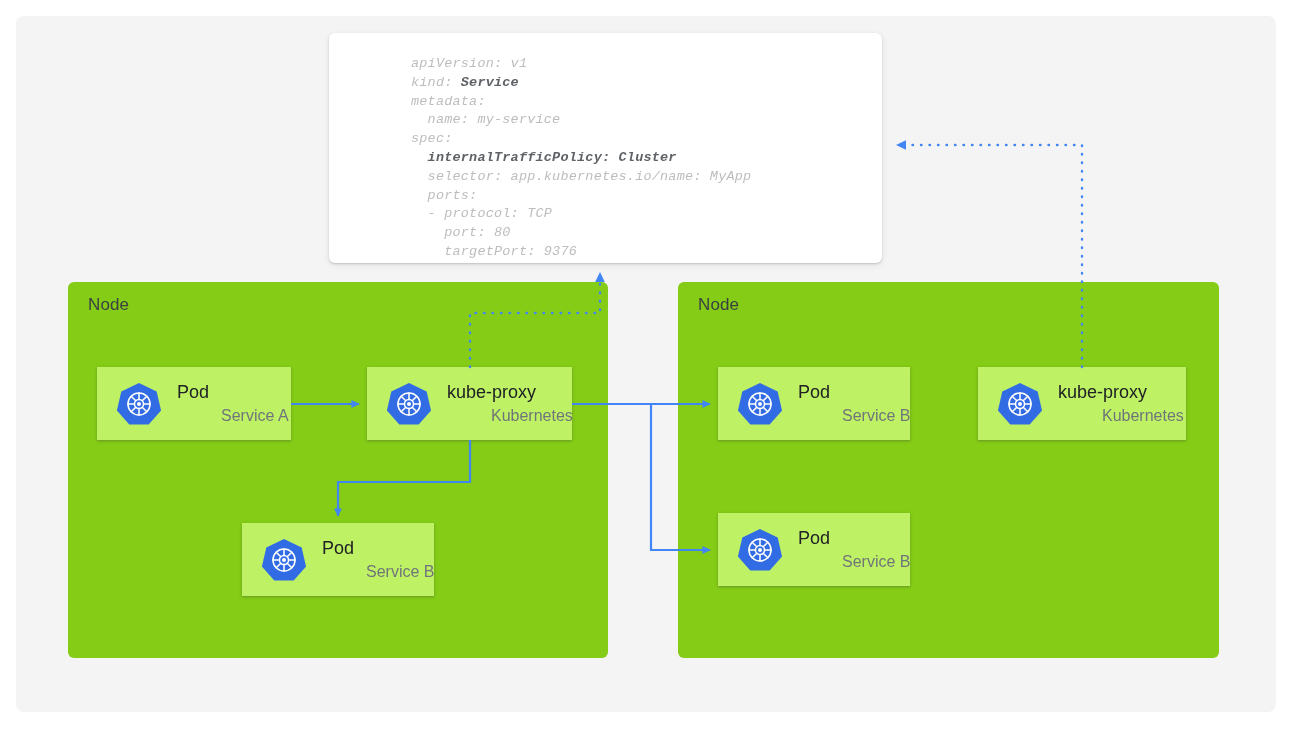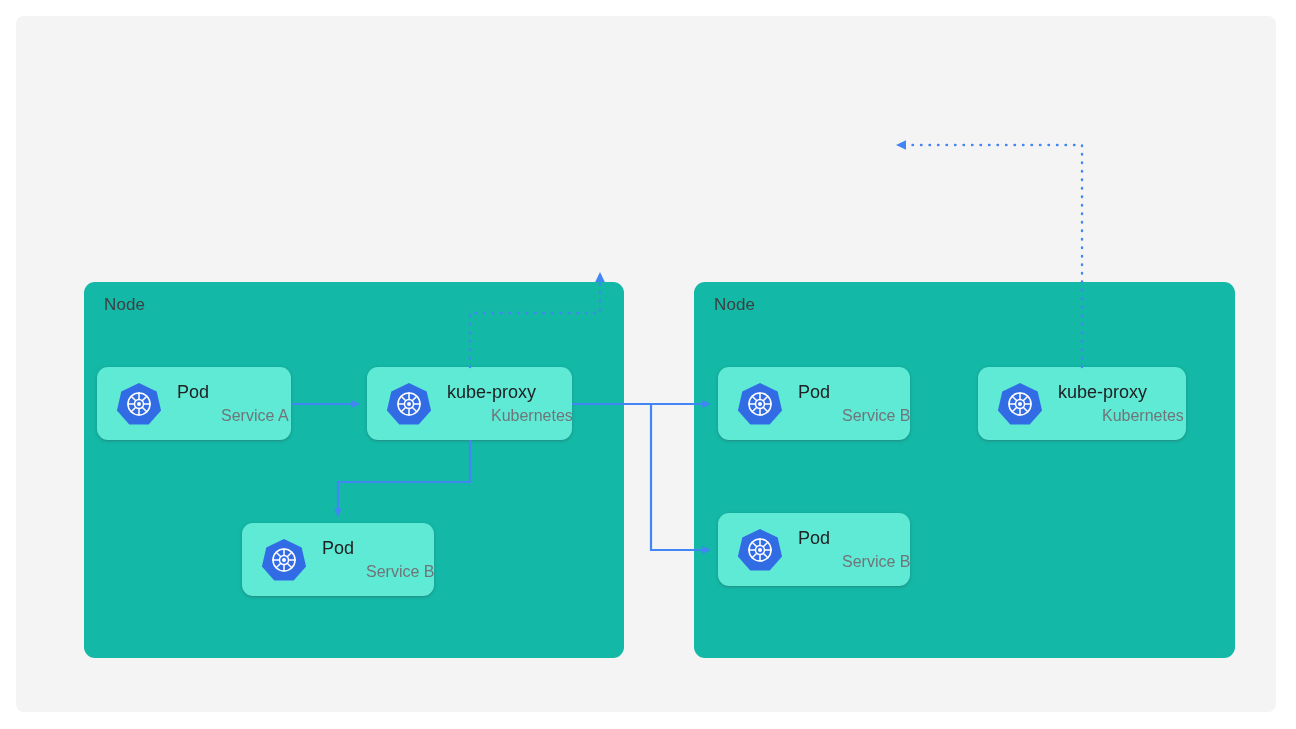--- a/index.html
+++ b/index.html
@@ -22,40 +22,39 @@
     left: 16px;
     top: 16px;
     width: 1260px;
     height: 696px;
     background: #f4f4f4;
     border-radius: 8px;
   }
   
   .node-box {
     position: absolute;
-    background: #14b8a6;
-    border-radius: 11px;
-    margin-left: 16px;
+    background: #84cc16;
+    border-radius: 6px;
   }
   #node-left  { left: 68px;  top: 282px; width: 540px; height: 376px; }
   #node-right { left: 678px; top: 282px; width: 541px; height: 376px; }
   .node-label {
     position: absolute;
     left: 20px;
     top: 13px;
     font-size: 17px;
     color: #3c4043;
     letter-spacing: .1px;
     white-space: nowrap;
   }
   
   .card {
     position: absolute;
-    background: #5eead4;
-    border-radius: 11px;
+    background: #bef264;
+    border-radius: 0;
     box-shadow: 0 1px 2px rgba(60,64,67,.28), 0 1px 4px rgba(60,64,67,.12);
     display: flex;
     align-items: center;
     box-sizing: border-box;
   }
   .card .k8s-logo {
     flex: 0 0 auto;
     width: 48px;
     height: 48px;
     margin-left: 18px;
@@ -133,20 +132,33 @@
   <div class="canvas">
 
     <div class="node-box" id="node-left" style="left:52px; top:266px;">
       <span class="node-label">Node</span>
     </div>
 
     <div class="node-box" id="node-right" style="left:662px; top:266px;">
       <span class="node-label">Node</span>
     </div>
 
+    <div id="yaml-panel" style="left:313px; top:17px;">
+      <pre id="yaml-code">apiVersion: v1
+kind: <b>Service</b>
+metadata:
+  name: my-service
+spec:
+<b>  internalTrafficPolicy: Cluster</b>
+  selector: app.kubernetes.io/name: MyApp
+  ports:
+  - protocol: TCP
+    port: 80
+    targetPort: 9376</pre>
+    </div>
 
     <div class="card" id="card-pod-a" style="left:81px; top:351px;">
       <span class="k8s-logo">
         <svg viewBox="0 0 100 100" width="48" height="48" aria-hidden="true">
           <polygon points="50,4 90,23 100,66 72,98 28,98 0,66 10,23" fill="#326ce5" transform="scale(.92) translate(4.3,3)"></polygon>
           <g fill="none" stroke="#ffffff" stroke-width="3.2" stroke-linecap="round" transform="translate(50,50)">
             <circle r="23"></circle>
             <circle r="9.5"></circle>
             <g>
               <line x1="0" y1="-9.5" x2="0" y2="-23"></line>

